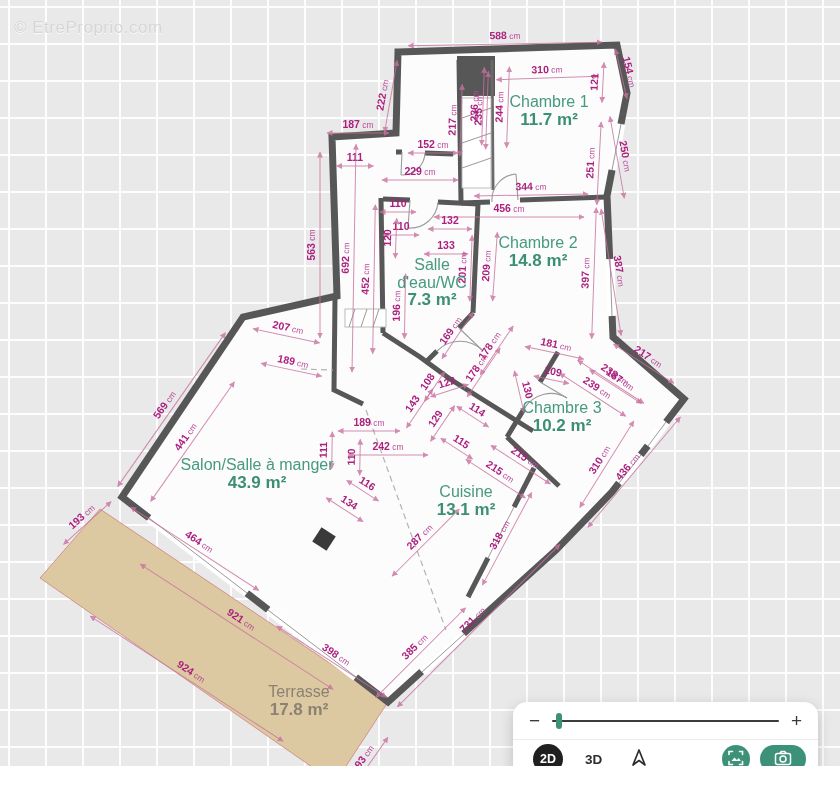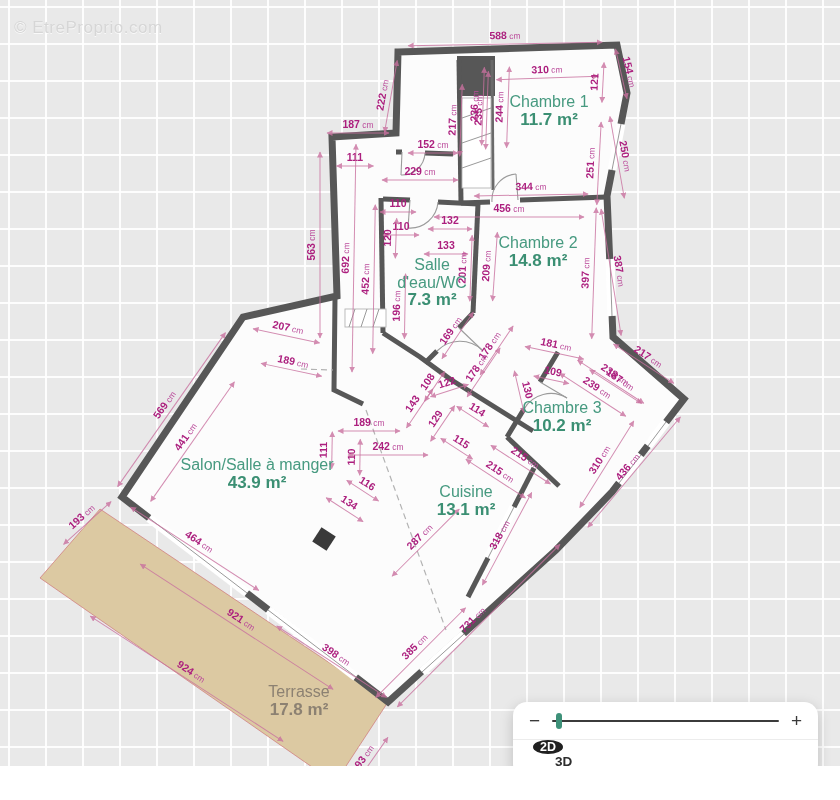--- a/index.html
+++ b/index.html
@@ -44,21 +44,21 @@
   
   .toolbar{
     position:absolute;left:513px;top:702px;width:305px;height:76px;
     background:#fff;border-radius:14px;box-shadow:0 4px 14px rgba(0,0,0,.18);
   }
   .srow{display:flex;align-items:center;height:37px;padding:0 16px;}
   .zo,.zi{font-size:19px;color:#3a3a3a;cursor:pointer;line-height:1;}
   .track{flex:1;height:2px;background:#3b3b3b;margin:0 12px;position:relative;border-radius:1px;}
   .handle{position:absolute;left:2.5%;top:50%;transform:translate(-50%,-50%);width:6px;height:16px;border-radius:3px;background:#3e9179;cursor:pointer;}
   .tdivider{height:1px;background:#ececec;}
-  .brow{display:flex;align-items:flex-start;height:38px;padding:0 12px 0 20px;flex-direction:column;}
+  .brow{display:flex;align-items:center;height:38px;padding:0 12px 0 20px;}
   .brow button{border:none;background:transparent;padding:0;display:flex;align-items:center;justify-content:center;cursor:pointer;}
   .b2d{width:30px;height:30px;border-radius:50%;background:#202020 !important;color:#fff;font-weight:bold;font-size:12.5px;font-family:"Liberation Sans",sans-serif;}
   .b3d{font-size:13.5px;font-weight:600;color:#2d2d2d;margin-left:22px;font-family:"Liberation Sans",sans-serif;}
   .bnav{margin-left:26px;}
   .spacer{flex:1;}
   .bicon.round{width:28px;height:28px;border-radius:50%;background:#3e9179 !important;}
   .bicon.pill{width:46px;height:28px;border-radius:14px;background:#3e9179 !important;margin-left:10px;}
 </style>
 </head>
 <body>

